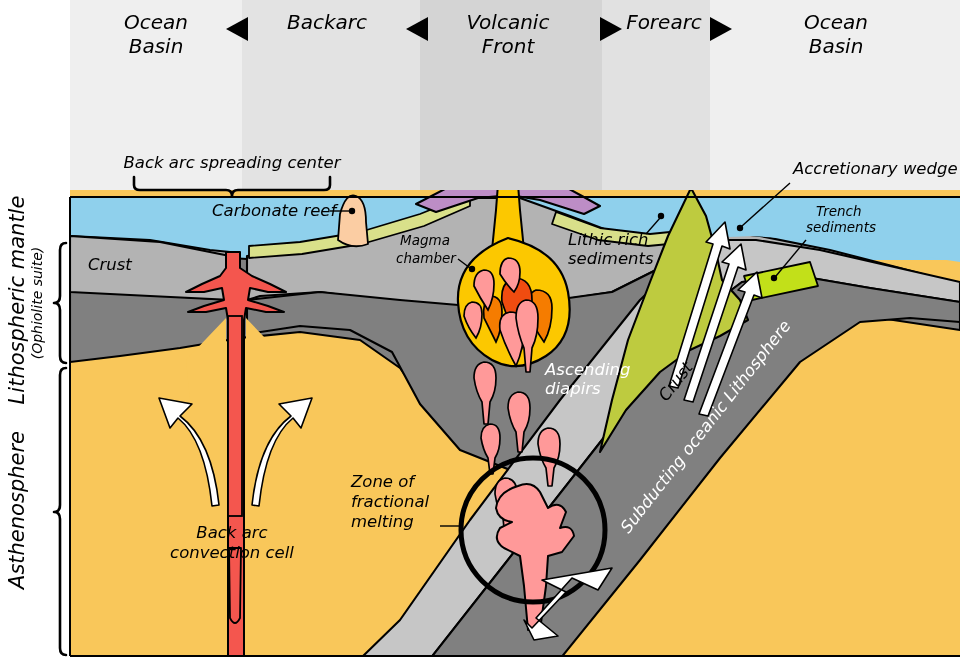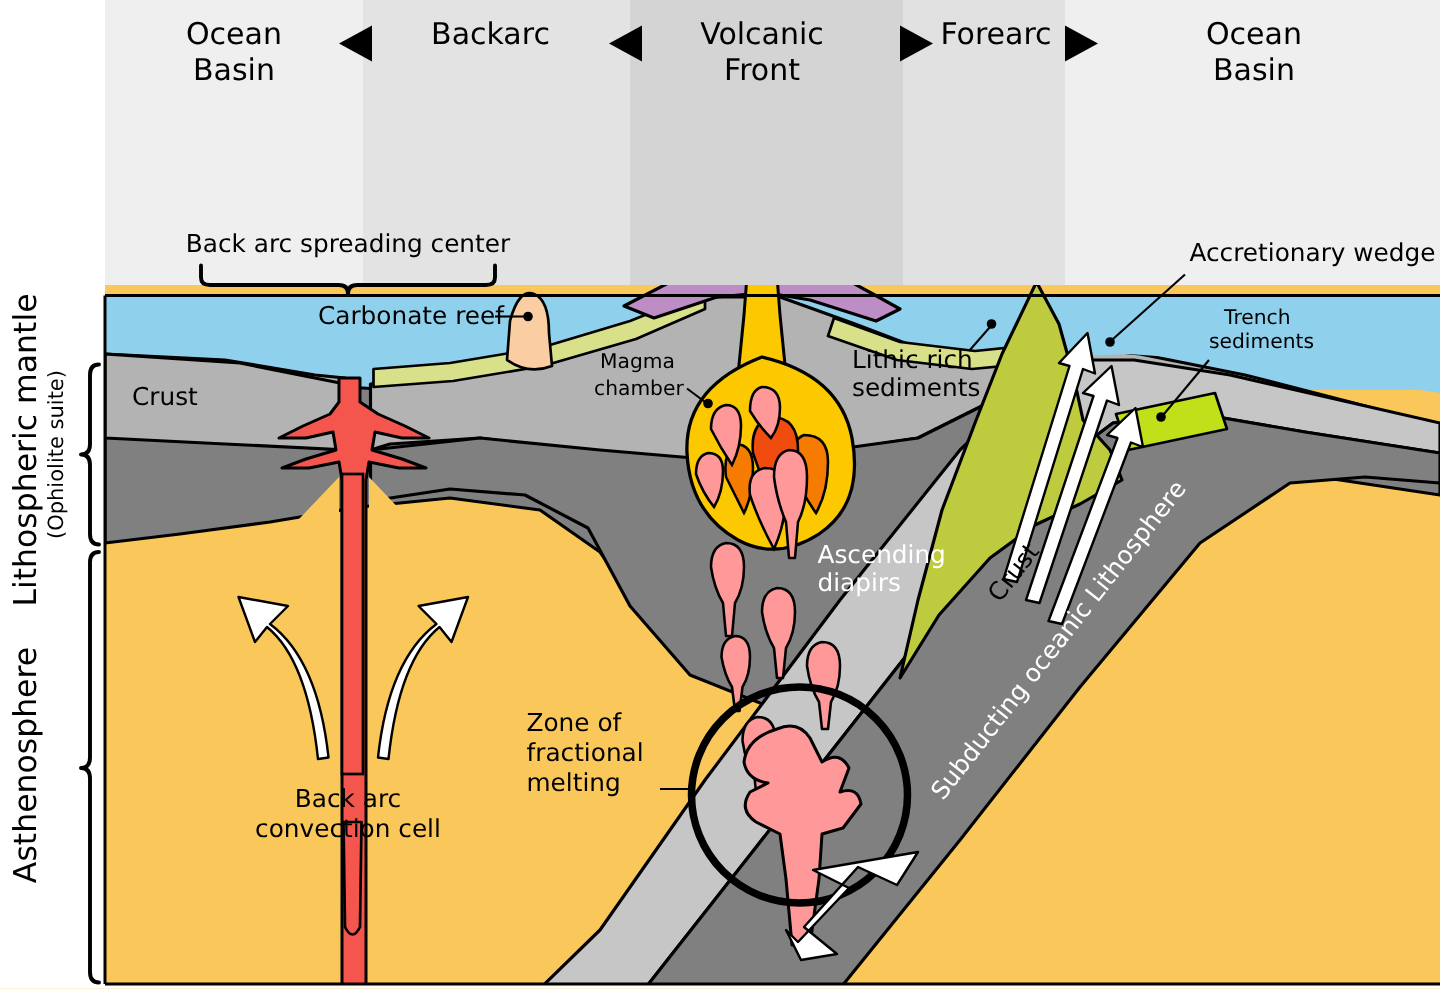--- a/index.html
+++ b/index.html
@@ -1,20 +1,20 @@
 <!DOCTYPE html>
 <html><head>
 <meta charset="utf-8">
 <style>
   html,body{margin:0;padding:0;background:#ffffff;}
   body{
     font-family:"DejaVu Sans","Liberation Sans",sans-serif;
     width:960px;height:659px;overflow:hidden;
   }
-  #stage{position:relative;width:960px;height:659px;}
+  #stage{position:relative;width:960px;height:659px;font-style:italic;}
   svg#diagram{display:block;width:960px;height:659px;}
   .lbl{font-family:"DejaVu Sans","Liberation Sans",sans-serif;}
   .zone-label{font-size:20px;fill:#000000;}
   .side-label{font-size:21px;fill:#000000;}
   .side-sub{font-size:14px;fill:#000000;}
   .ann{font-size:16.5px;fill:#000000;}
   .ann-white{font-size:16.5px;fill:#ffffff;}
   .ann-sm{font-size:13.5px;fill:#000000;}
   .lead{stroke:#000000;stroke-width:1.4;fill:none;}
   .dot{fill:#000000;}

